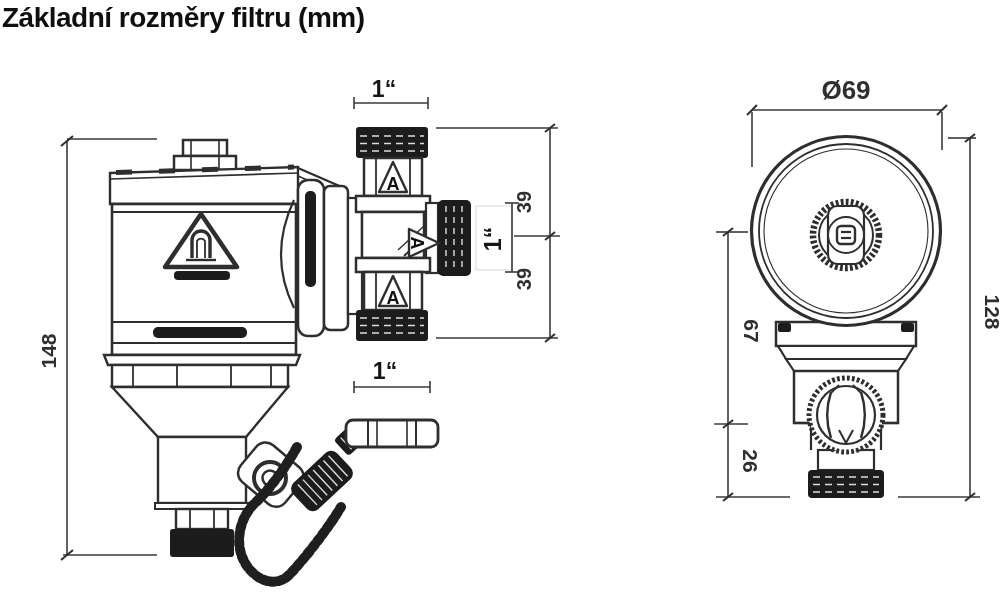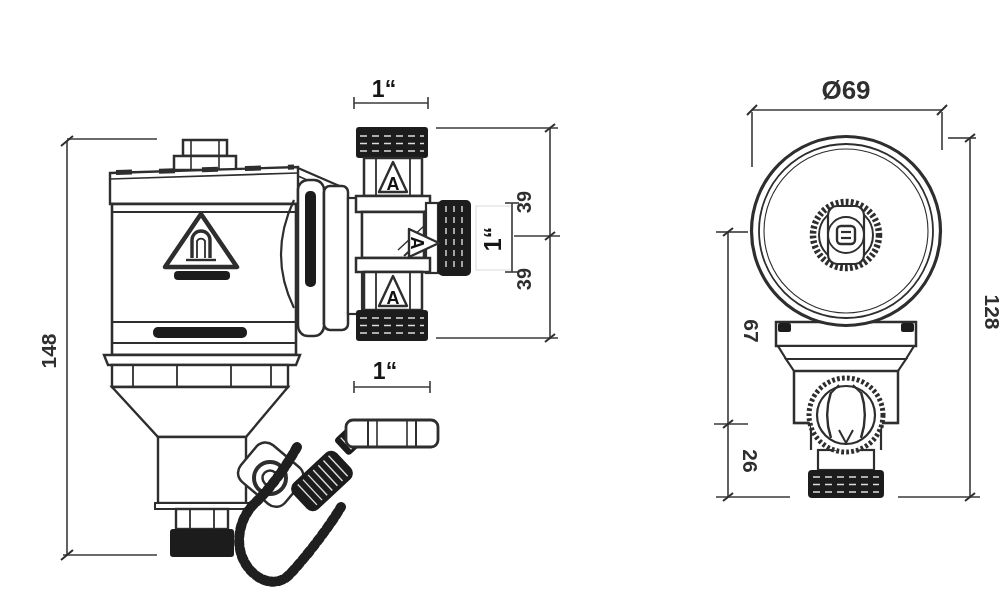--- a/index.html
+++ b/index.html
@@ -16,20 +16,21 @@
   .ln{stroke:#2e2e2e;fill:none;}
   .thin{stroke:#3a3a3a;stroke-width:1.6;fill:none;}
   .dark{fill:#1c1c1c;stroke:none;}
   .wht{fill:#ffffff;}
   .knurl{stroke:#ffffff;stroke-width:1.4;fill:none;opacity:.85;}
 </style>
 </head>
 <body>
 
 <div class="page">
+  <div class="title">Základní rozměry filtru (mm)</div>
 
   <svg width="1000" height="603" viewBox="0 0 1000 603">
 
     <g>
 
       <g>
         <line class="thin" x1="67" y1="139" x2="157" y2="139"></line>
         <line class="thin" x1="63" y1="555" x2="157" y2="555"></line>
         <line class="thin" x1="67" y1="141" x2="67" y2="555"></line>
         <line class="ln" x1="61" y1="146" x2="73" y2="136" stroke-width="2"></line>

